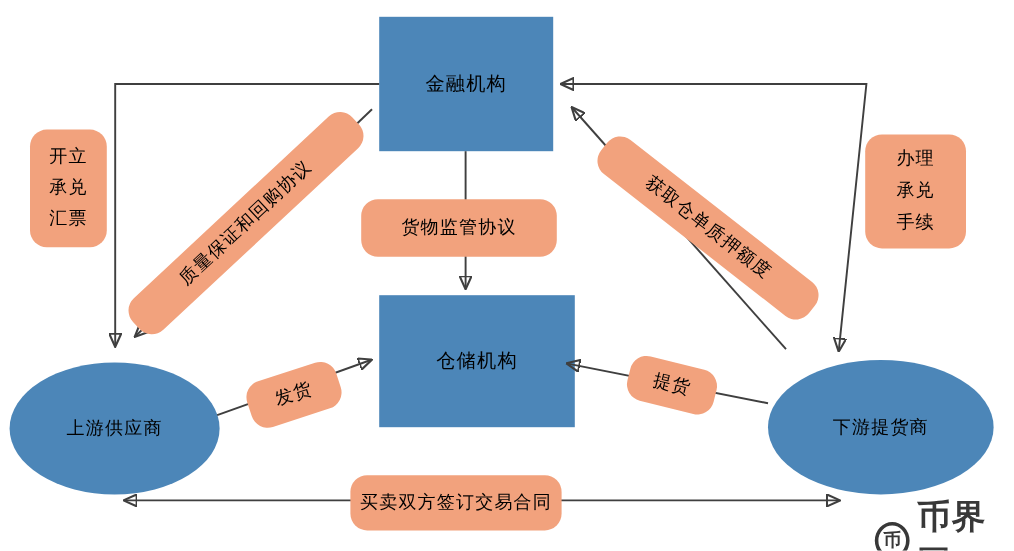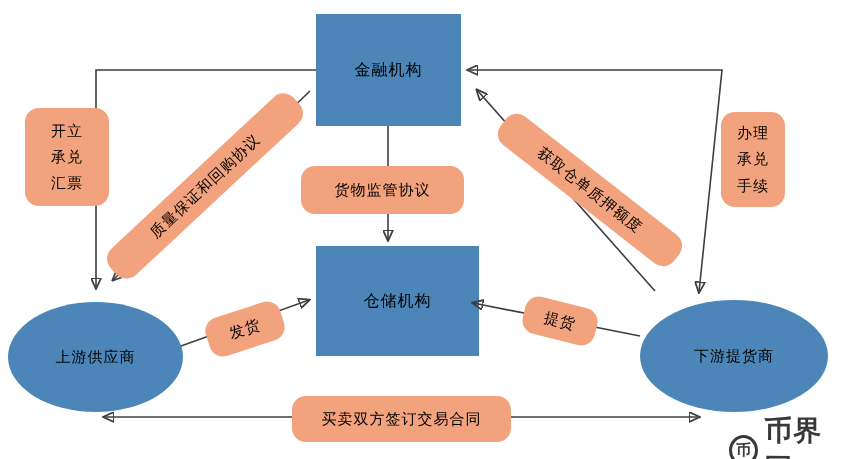--- a/index.html
+++ b/index.html
@@ -49,38 +49,38 @@
     <path d="M316,70 L96,70 L96,288" marker-end="url(#ah)"></path>
     <path d="M310,91 L113,280" marker-end="url(#ah)"></path>
     <path d="M388,126 L388,240" marker-end="url(#ah)"></path>
     <path d="M655,291 L477,90" marker-end="url(#ah)"></path>
     <path d="M468,70 L722,70 L699,292" marker-start="url(#ah)" marker-end="url(#ah)"></path>
     <path d="M181,346 L309,300" marker-end="url(#ah)"></path>
     <path d="M640,336 L473,303" marker-end="url(#ah)"></path>
     <path d="M104,417 L699,417" marker-start="url(#ah)" marker-end="url(#ah)"></path>
   </svg>
 
-  <div class="pill" style="left:25px; top:108px; width:84px; height:98px;">开立
+  <div class="pill" style="left:25px; top:108px; width:64px; height:98px;">开立
 承兑
 汇票</div>
 
   <div class="pill rot" style="left:80px; top:168px; width:250px; height:36px; transform:rotate(-43deg);">质量保证和回购协议</div>
 
   <div class="pill" style="left:301px; top:166px; width:163px; height:48px;">货物监管协议</div>
 
   <div class="pill rot" style="left:480px; top:172px; width:220px; height:36px; transform:rotate(38deg);">获取仓单质押额度</div>
 
-  <div class="pill" style="left:721px; top:112px; width:64px; height:95px;">办理
+  <div class="pill" style="left:721px; top:112px; width:84px; height:95px;">办理
 承兑
 手续</div>
 
   <div class="pill rot" style="left:206px; top:309px; width:78px; height:40px; transform:rotate(-18deg);">发货</div>
 
   <div class="pill rot" style="left:523px; top:302px; width:74px; height:38px; transform:rotate(14deg);">提货</div>
 
-  <div class="pill" style="left:292px; top:396px; width:219px; height:46px;">买卖双方签订交易合同</div>
+  <div class="pill" style="left:292px; top:396px; width:176px; height:46px;">买卖双方签订交易合同</div>
 
   <div class="watermark">
     <div class="coin">币</div>
     <div class="wm-text">币界网</div>
   </div>
 
 </div>
 
 </body></html>

